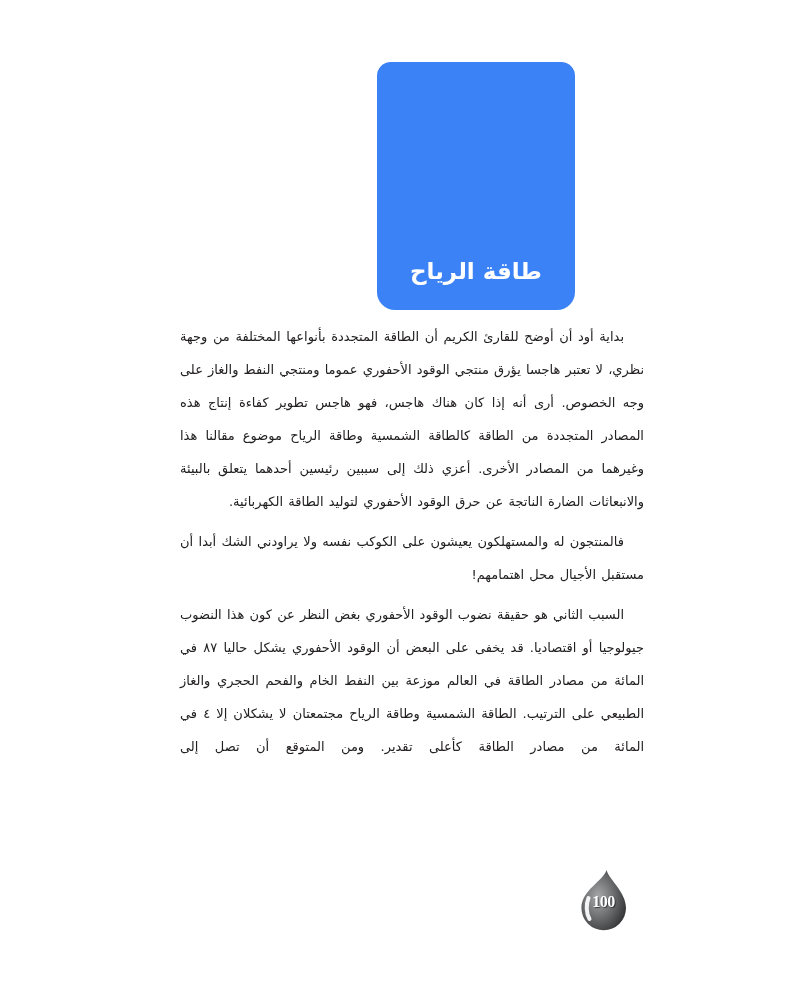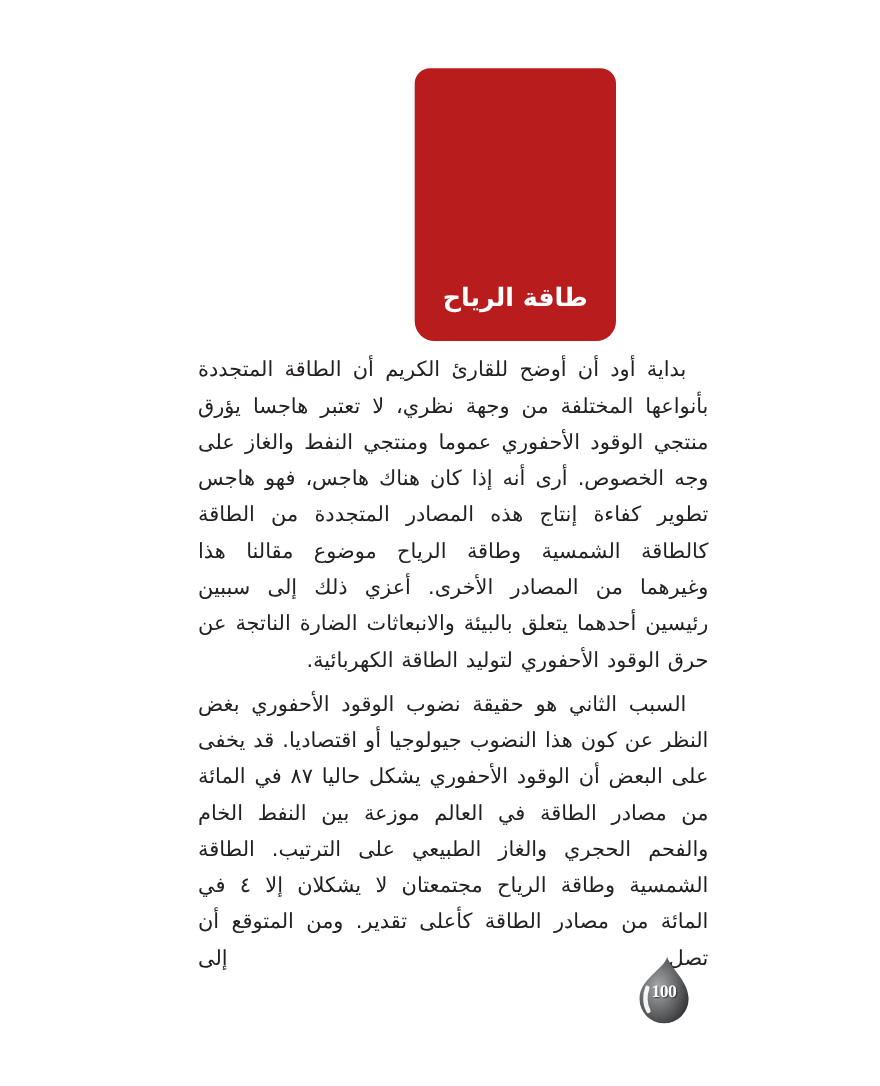--- a/index.html
+++ b/index.html
@@ -10,23 +10,23 @@
     background: #ffffff;
     font-family: "DejaVu Sans", sans-serif;
     overflow: hidden;
   }
 
   
   .chapter-box {
     position: absolute;
     left: 377px;
     top: 62px;
-    width: 183px;
+    width: 198px;
     height: 248px;
-    background: #b91c1c;
+    background: #3b82f6;
     border-radius: 14px 14px 18px 18px;
     display: flex;
     align-items: flex-end;
     justify-content: center;
     box-sizing: border-box;
     padding-bottom: 26px;
   }
   .chapter-box .chapter-title {
     color: #ffffff;
     font-size: 23px;
@@ -37,21 +37,21 @@
 
   
   .body-text {
     position: absolute;
     left: 180px;
     top: 320px;
     width: 464px;
     direction: rtl;
     text-align: justify;
     color: #232021;
-    font-size: 19px;
+    font-size: 13px;
     line-height: 33px;
   }
   .body-text p {
     margin: 0 0 7px 0;
     text-indent: 20px;
     word-spacing: 1px;
   }
   .body-text p.continues {
     text-align-last: justify; 
   }
@@ -81,20 +81,21 @@
 </style>
 </head>
 <body>
 
 <div class="chapter-box">
   <div class="chapter-title">طاقة الرياح</div>
 </div>
 
 <div class="body-text">
   <p>بداية أود أن أوضح للقارئ الكريم أن الطاقة المتجددة بأنواعها المختلفة من وجهة نظري، لا تعتبر هاجسا يؤرق منتجي الوقود الأحفوري عموما ومنتجي النفط والغاز على وجه الخصوص. أرى أنه إذا كان هناك هاجس، فهو هاجس تطوير كفاءة إنتاج هذه المصادر المتجددة من الطاقة كالطاقة الشمسية وطاقة الرياح موضوع مقالنا هذا وغيرهما من المصادر الأخرى. أعزي ذلك إلى سببين رئيسين أحدهما يتعلق بالبيئة والانبعاثات الضارة الناتجة عن حرق الوقود الأحفوري لتوليد الطاقة الكهربائية.</p>
+  <p>فالمنتجون له والمستهلكون يعيشون على الكوكب نفسه ولا يراودني الشك أبدا أن مستقبل الأجيال محل اهتمامهم!</p>
   <p class="continues">السبب الثاني هو حقيقة نضوب الوقود الأحفوري بغض النظر عن كون هذا النضوب جيولوجيا أو اقتصاديا. قد يخفى على البعض أن الوقود الأحفوري يشكل حاليا ٨٧ في المائة من مصادر الطاقة في العالم موزعة بين النفط الخام والفحم الحجري والغاز الطبيعي على الترتيب. الطاقة الشمسية وطاقة الرياح مجتمعتان لا يشكلان إلا ٤ في المائة من مصادر الطاقة كأعلى تقدير. ومن المتوقع أن تصل إلى</p>
 </div>
 
 <div class="page-drop">
   <svg viewBox="0 0 53 62" aria-hidden="true">
     <defs>
       <radialGradient id="dropGrad" cx="38%" cy="45%" r="72%">
         <stop offset="0%" stop-color="#a8a9ab"></stop>
         <stop offset="45%" stop-color="#707173"></stop>
         <stop offset="100%" stop-color="#2a2a2c"></stop>

